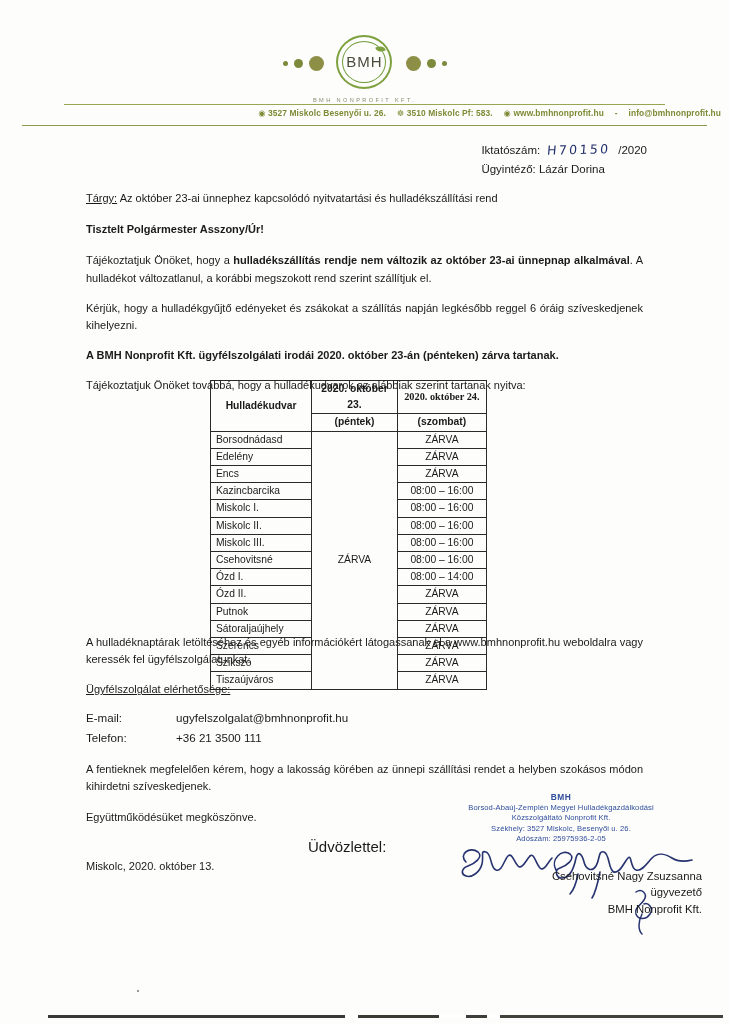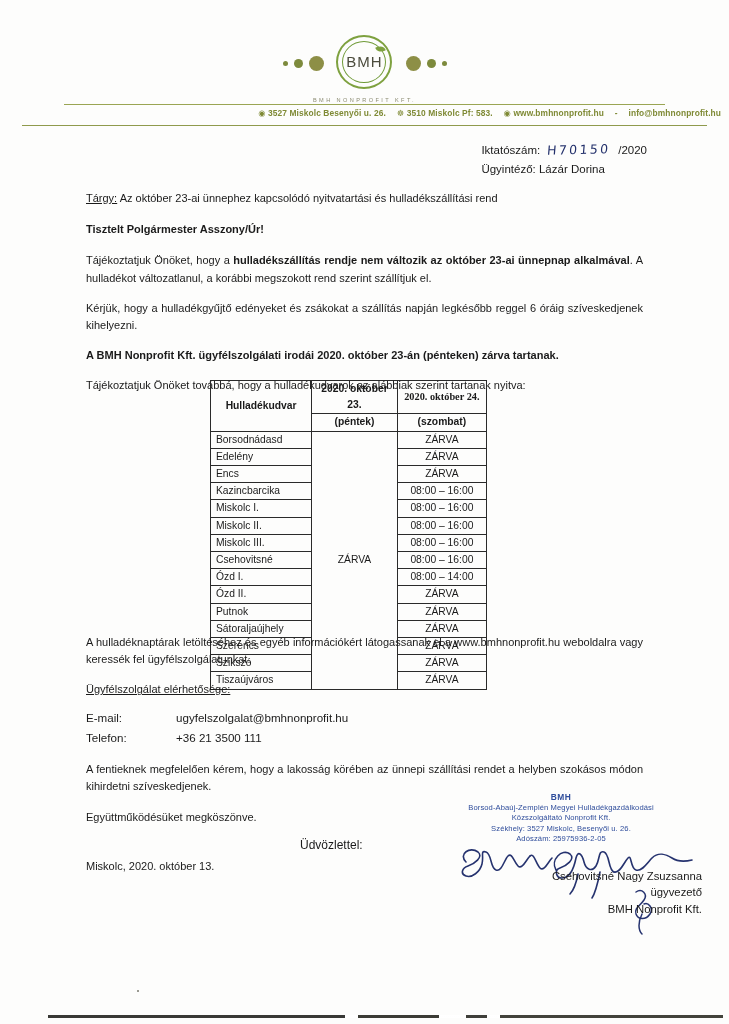--- a/index.html
+++ b/index.html
@@ -256,23 +256,23 @@
     left: 412px;
     top: 868px;
     width: 290px;
     text-align: right;
     font-size: 11.3px;
     line-height: 16.4px;
   }
 
   .udvozlettel {
     position: absolute;
-    left: 300px;
+    left: 308px;
     top: 838px;
-    font-size: 12px;
+    font-size: 15px;
   }
 
   .scan-edge {
     position: absolute;
     left: 48px;
     right: 6px;
     bottom: 6px;
     height: 3px;
     background: linear-gradient(to right,
        #23231f 0%, #23231f 44%,

